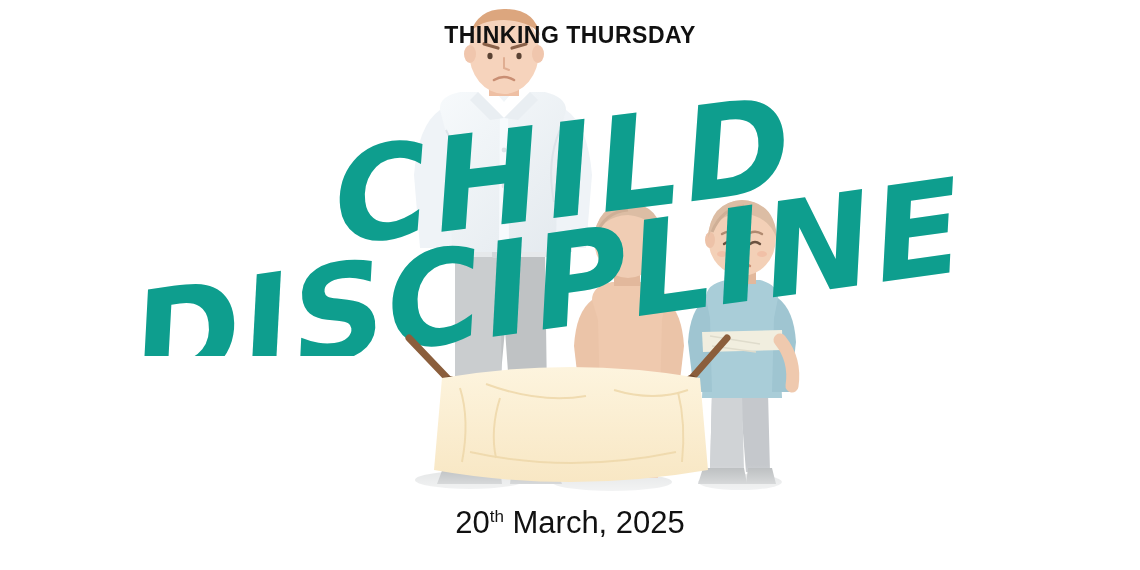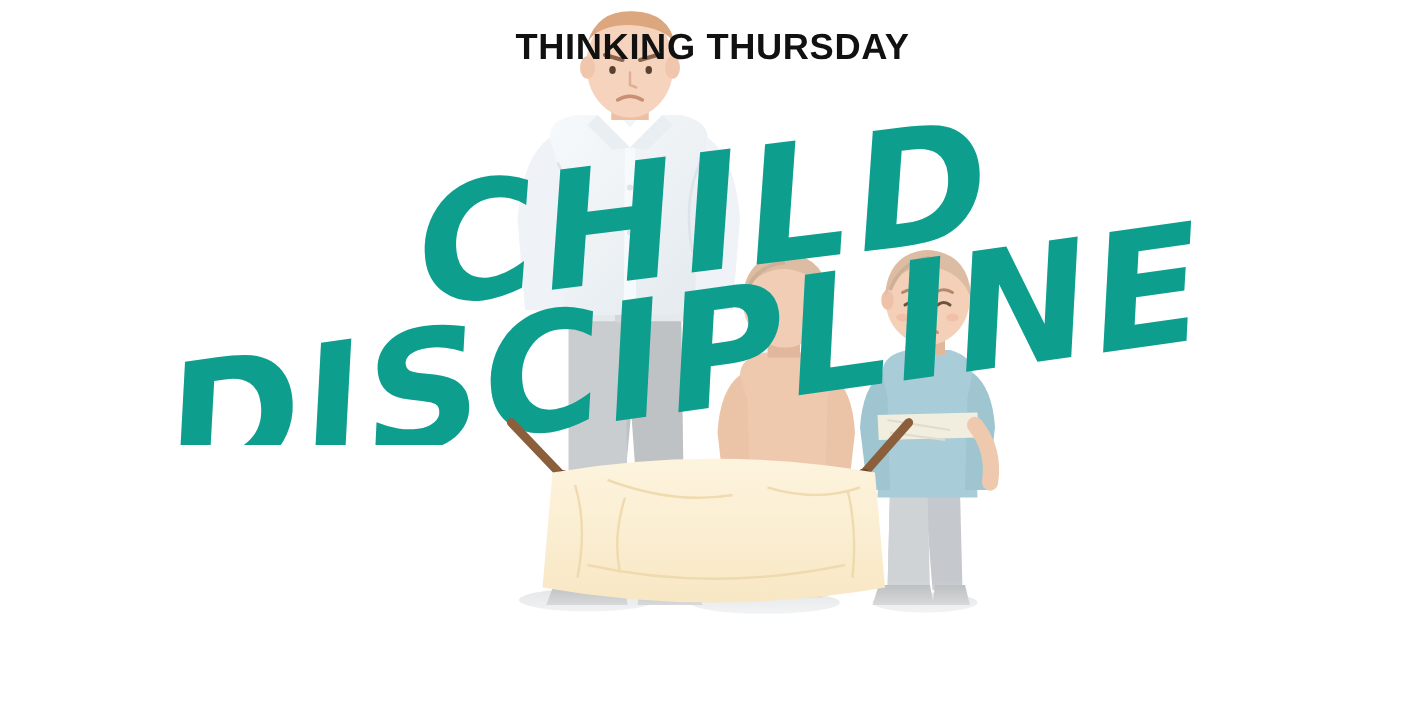--- a/index.html
+++ b/index.html
@@ -27,21 +27,21 @@
     z-index: 1;
   }
 
   
   .eyebrow {
     position: absolute;
     top: 22px;
     left: 0;
     width: 1140px;
     text-align: center;
-    font-size: 29px;
+    font-size: 23px;
     font-weight: bold;
     letter-spacing: 0.5px;
     color: #111111;
     z-index: 5;
     font-family: "Liberation Sans", sans-serif;
   }
 
   
   .title-wrap {
     position: absolute;
@@ -248,14 +248,17 @@
       <path d="M460 388 Q470 420 462 462"></path>
       <path d="M486 384 Q540 404 586 396"></path>
       <path d="M614 390 Q654 402 688 390"></path>
       <path d="M678 392 Q686 424 682 462"></path>
       <path d="M470 452 Q570 474 676 452"></path>
       <path d="M500 398 Q490 430 496 458"></path>
     </g>
   </svg>
 
 
+  <div class="date-line">
+    <span>20</span><sup>th</sup><span> March, 2025</span>
+  </div>
 
 </div>
 
 </body></html>

